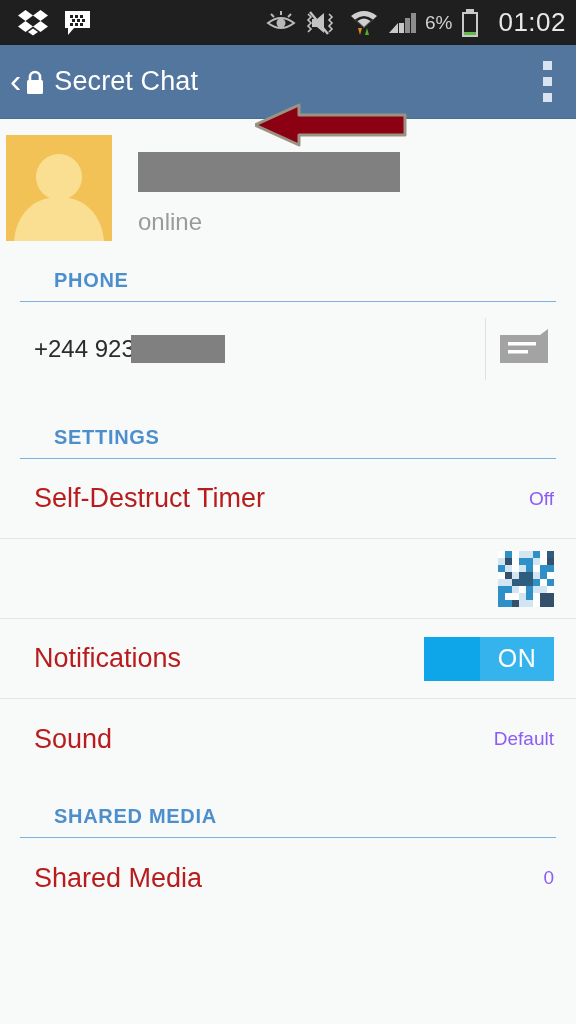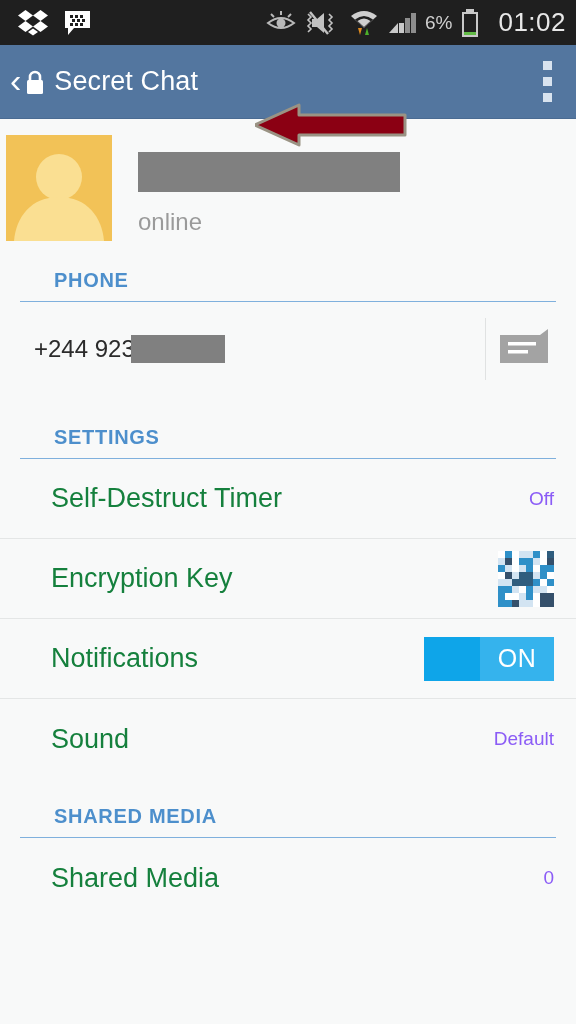--- a/index.html
+++ b/index.html
@@ -87,21 +87,21 @@
   .sec-settings { margin-top:32px; }
   .sec-shared { margin-top:26px; }
 
   .row {
     display:flex; align-items:center;
     padding:0 22px 0 34px;
     height:80px;
     border-bottom:1px solid #e4e6e6;
     position:relative;
   }
-  .row-label { font-size:27px; color:#15803d;margin-left:17px; }
+  .row-label { font-size:27px; color:#b91c1c; }
   .row-value {
     margin-left:auto; font-size:19px; color:#8b5cf6;
   }
 
   
   .phone-row {
     display:flex; align-items:center;
     padding:16px 22px 14px 34px;
     height:92px;
     position:relative;
@@ -285,21 +285,20 @@
 </div>
 
 <div class="section-head sec-settings">SETTINGS</div>
 
 <div class="row">
   <span class="row-label">Self-Destruct Timer</span>
   <span class="row-value">Off</span>
 </div>
 
 <div class="row">
-  <span class="row-label">Encryption Key</span>
   <span class="identicon" id="identicon">
       <span style="background: rgb(255, 255, 255);"></span>
       <span style="background: rgb(47, 144, 200);"></span>
       <span style="background: rgb(255, 255, 255);"></span>
       <span style="background: rgb(211, 228, 242);"></span>
       <span style="background: rgb(211, 228, 242);"></span>
       <span style="background: rgb(47, 144, 200);"></span>
       <span style="background: rgb(255, 255, 255);"></span>
       <span style="background: rgb(47, 93, 126);"></span>
       <span style="background: rgb(211, 228, 242);"></span>

